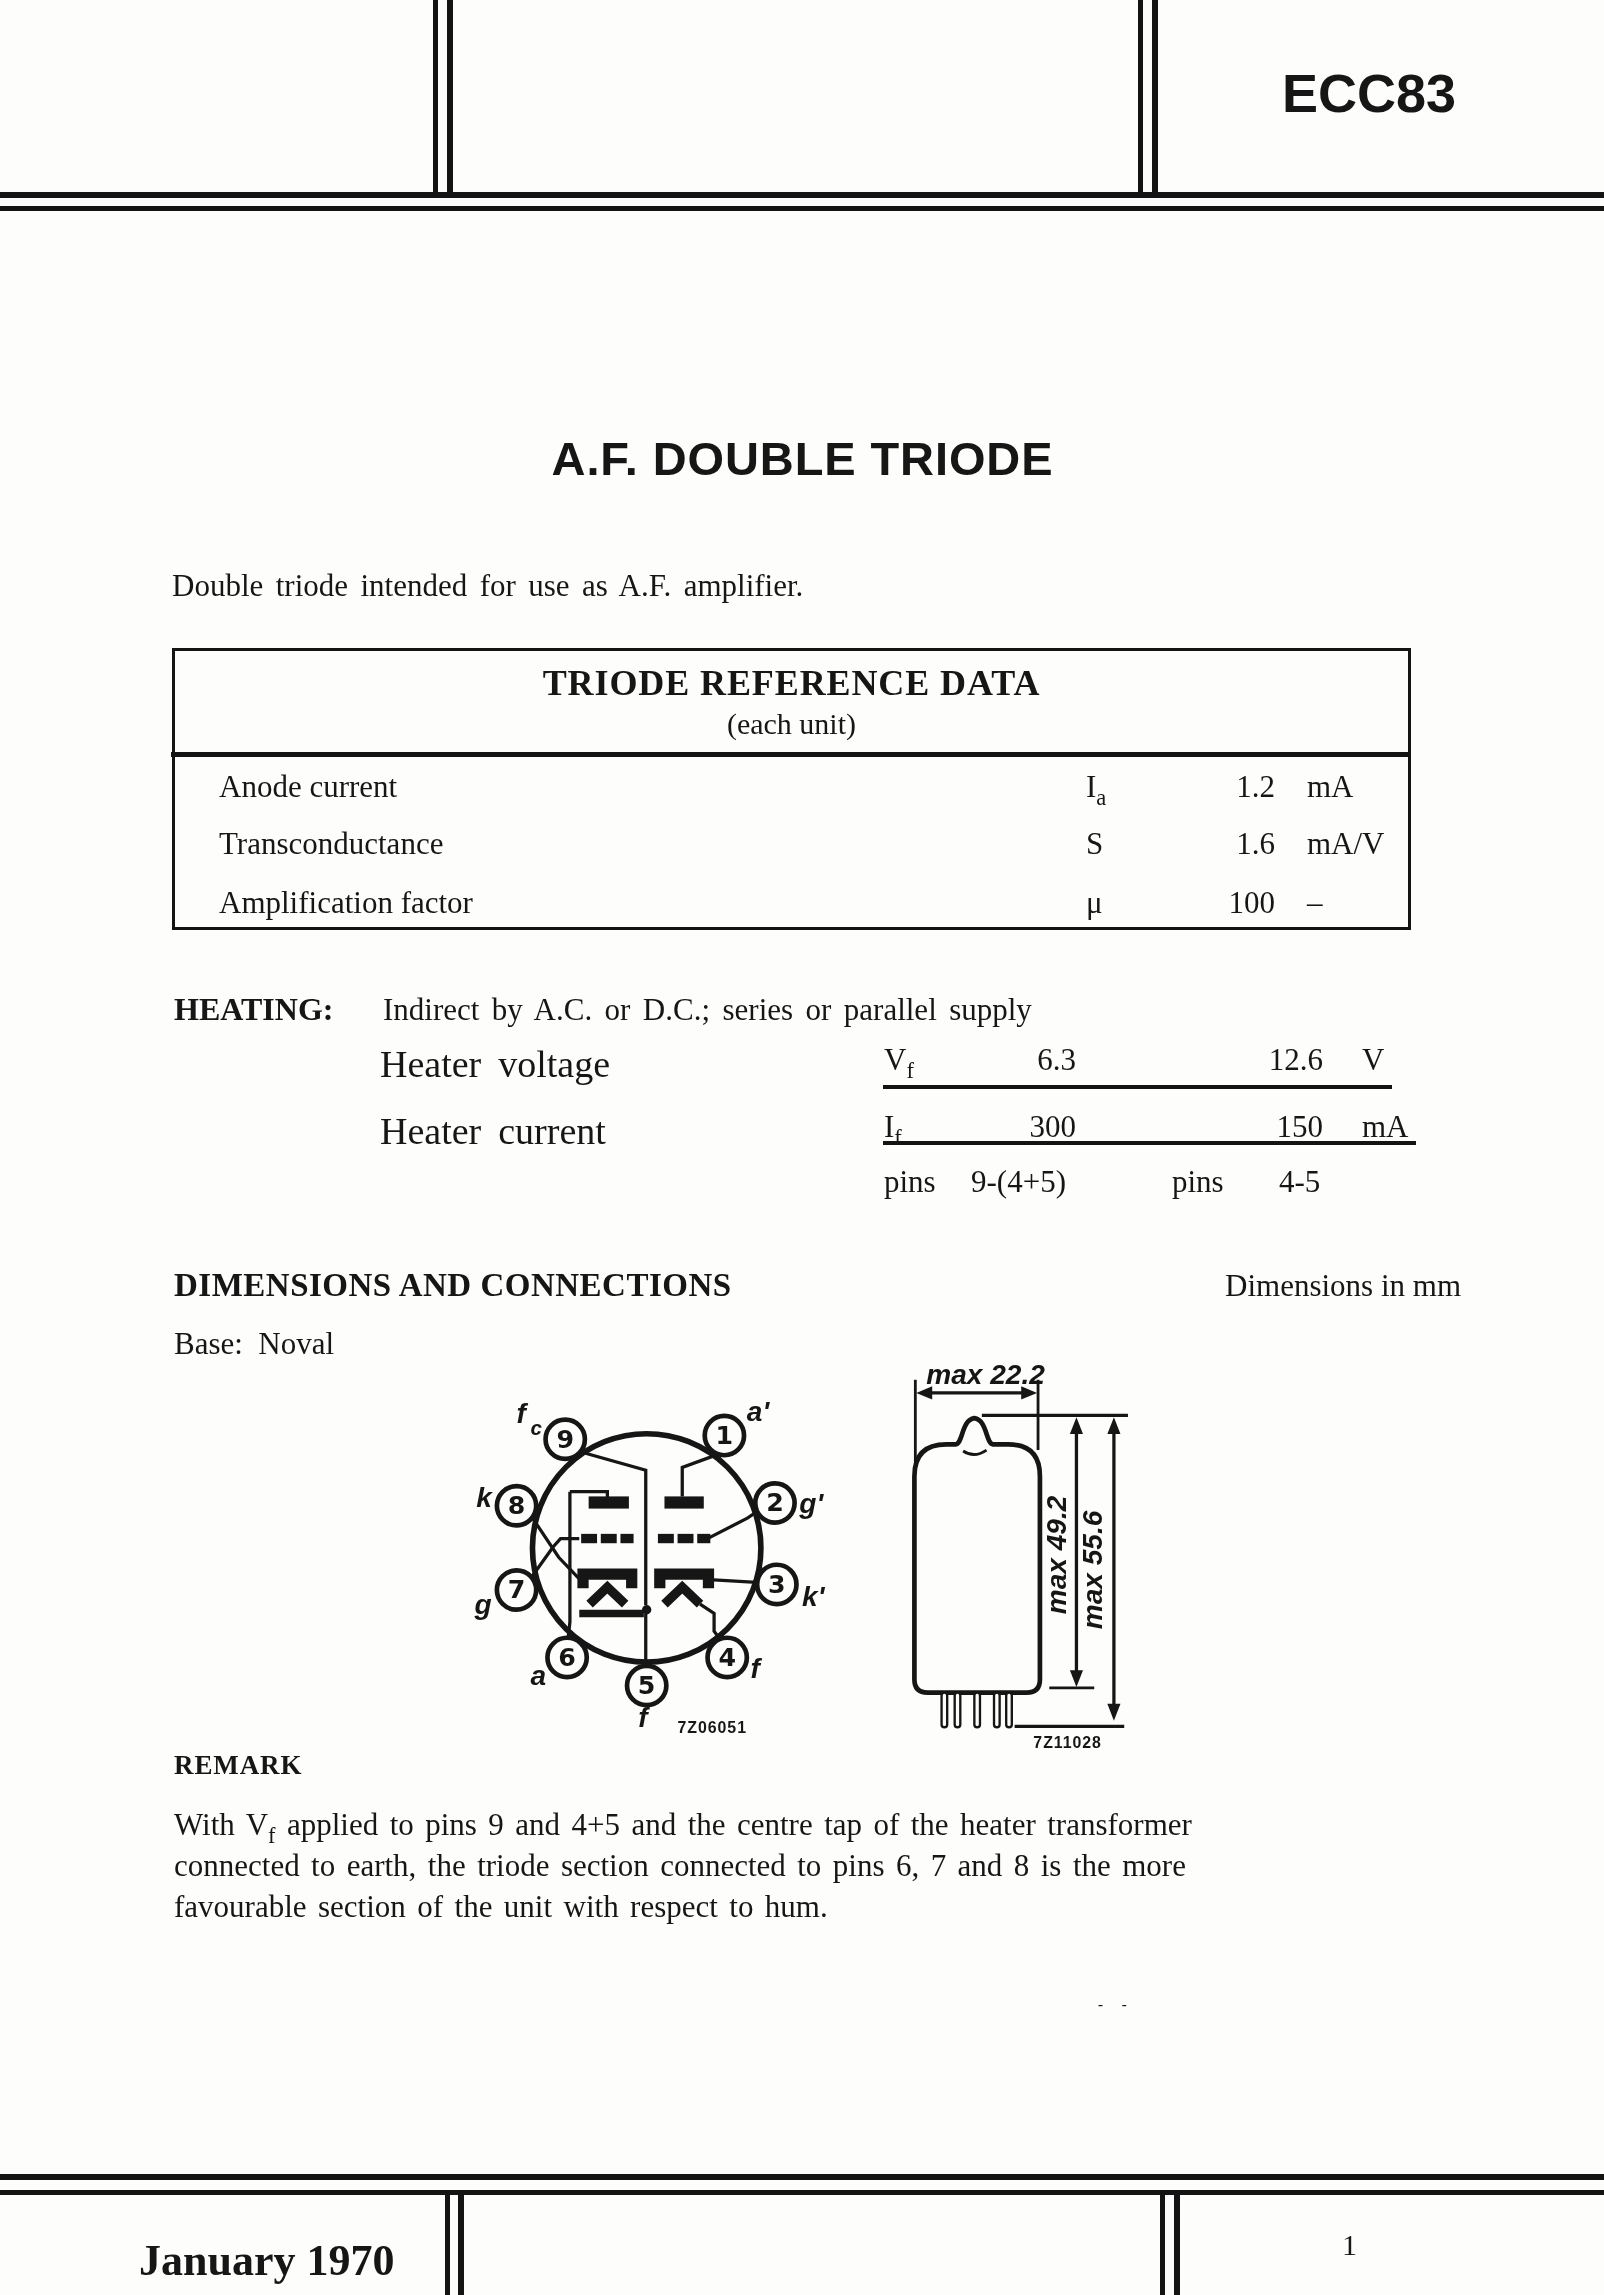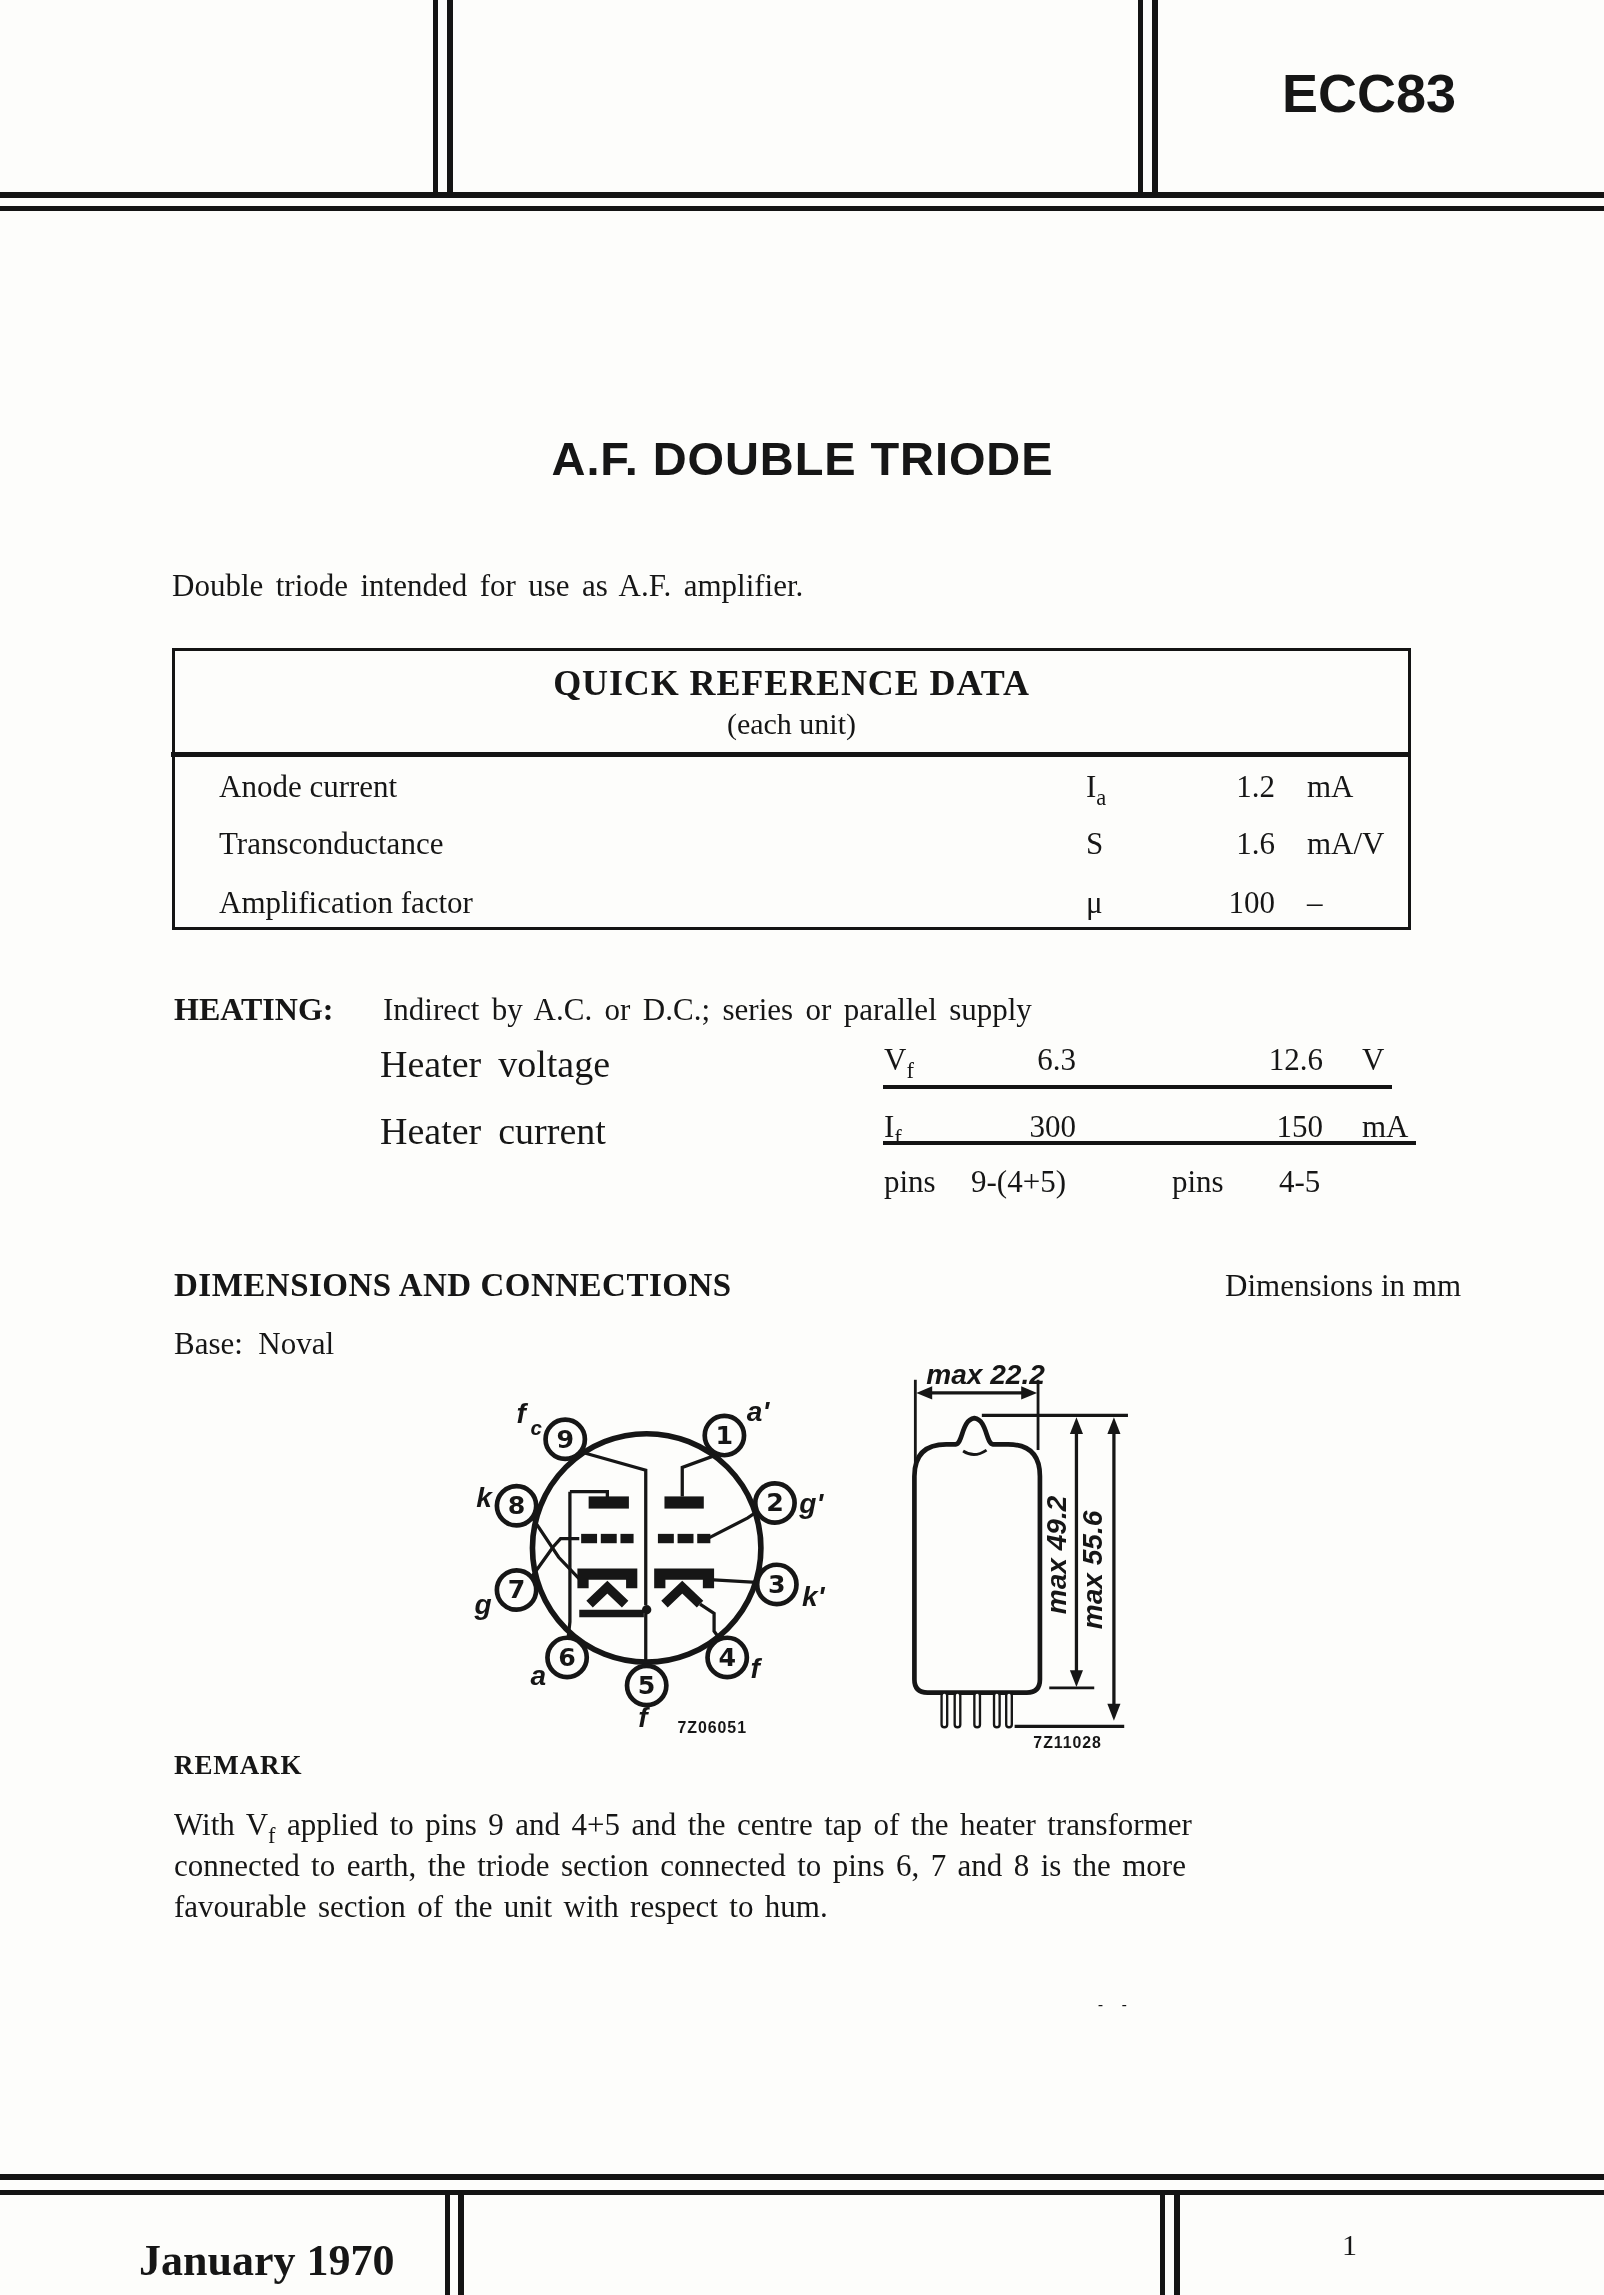--- a/index.html
+++ b/index.html
@@ -60,21 +60,21 @@
   <div class="rule" style="left:1138px;top:0;width:4.7px;height:194px"></div>
   <div class="rule" style="left:1152px;top:0;width:5.6px;height:194px"></div>
   <div class="rule" style="left:0;top:192px;width:1605px;height:5.6px"></div>
   <div class="rule" style="left:0;top:206px;width:1605px;height:4.7px"></div>
   <div class="abs sans tube-type">ECC83</div>
 
   <div class="abs intro">Double triode intended for use as A.F. amplifier.</div>
   <div class="abs sans doc-title">A.F. DOUBLE TRIODE</div>
 
   <div class="abs qrd">
-    <div class="qrd-title">QUICK REFERENCE DATA</div>
+    <div class="qrd-title">TRIODE REFERENCE DATA</div>
     <div class="qrd-sub">(each unit)</div>
     <div class="qrd-divider"></div>
 
     <div class="qrd-row" style="top:118px">
       <span class="qrd-label">Anode current</span>
       <span class="qrd-sym"><span>I</span><sub>a</sub></span>
       <span class="qrd-val">1.2</span>
       <span class="qrd-unit">mA</span>
     </div>
     <div class="qrd-row" style="top:175px">

